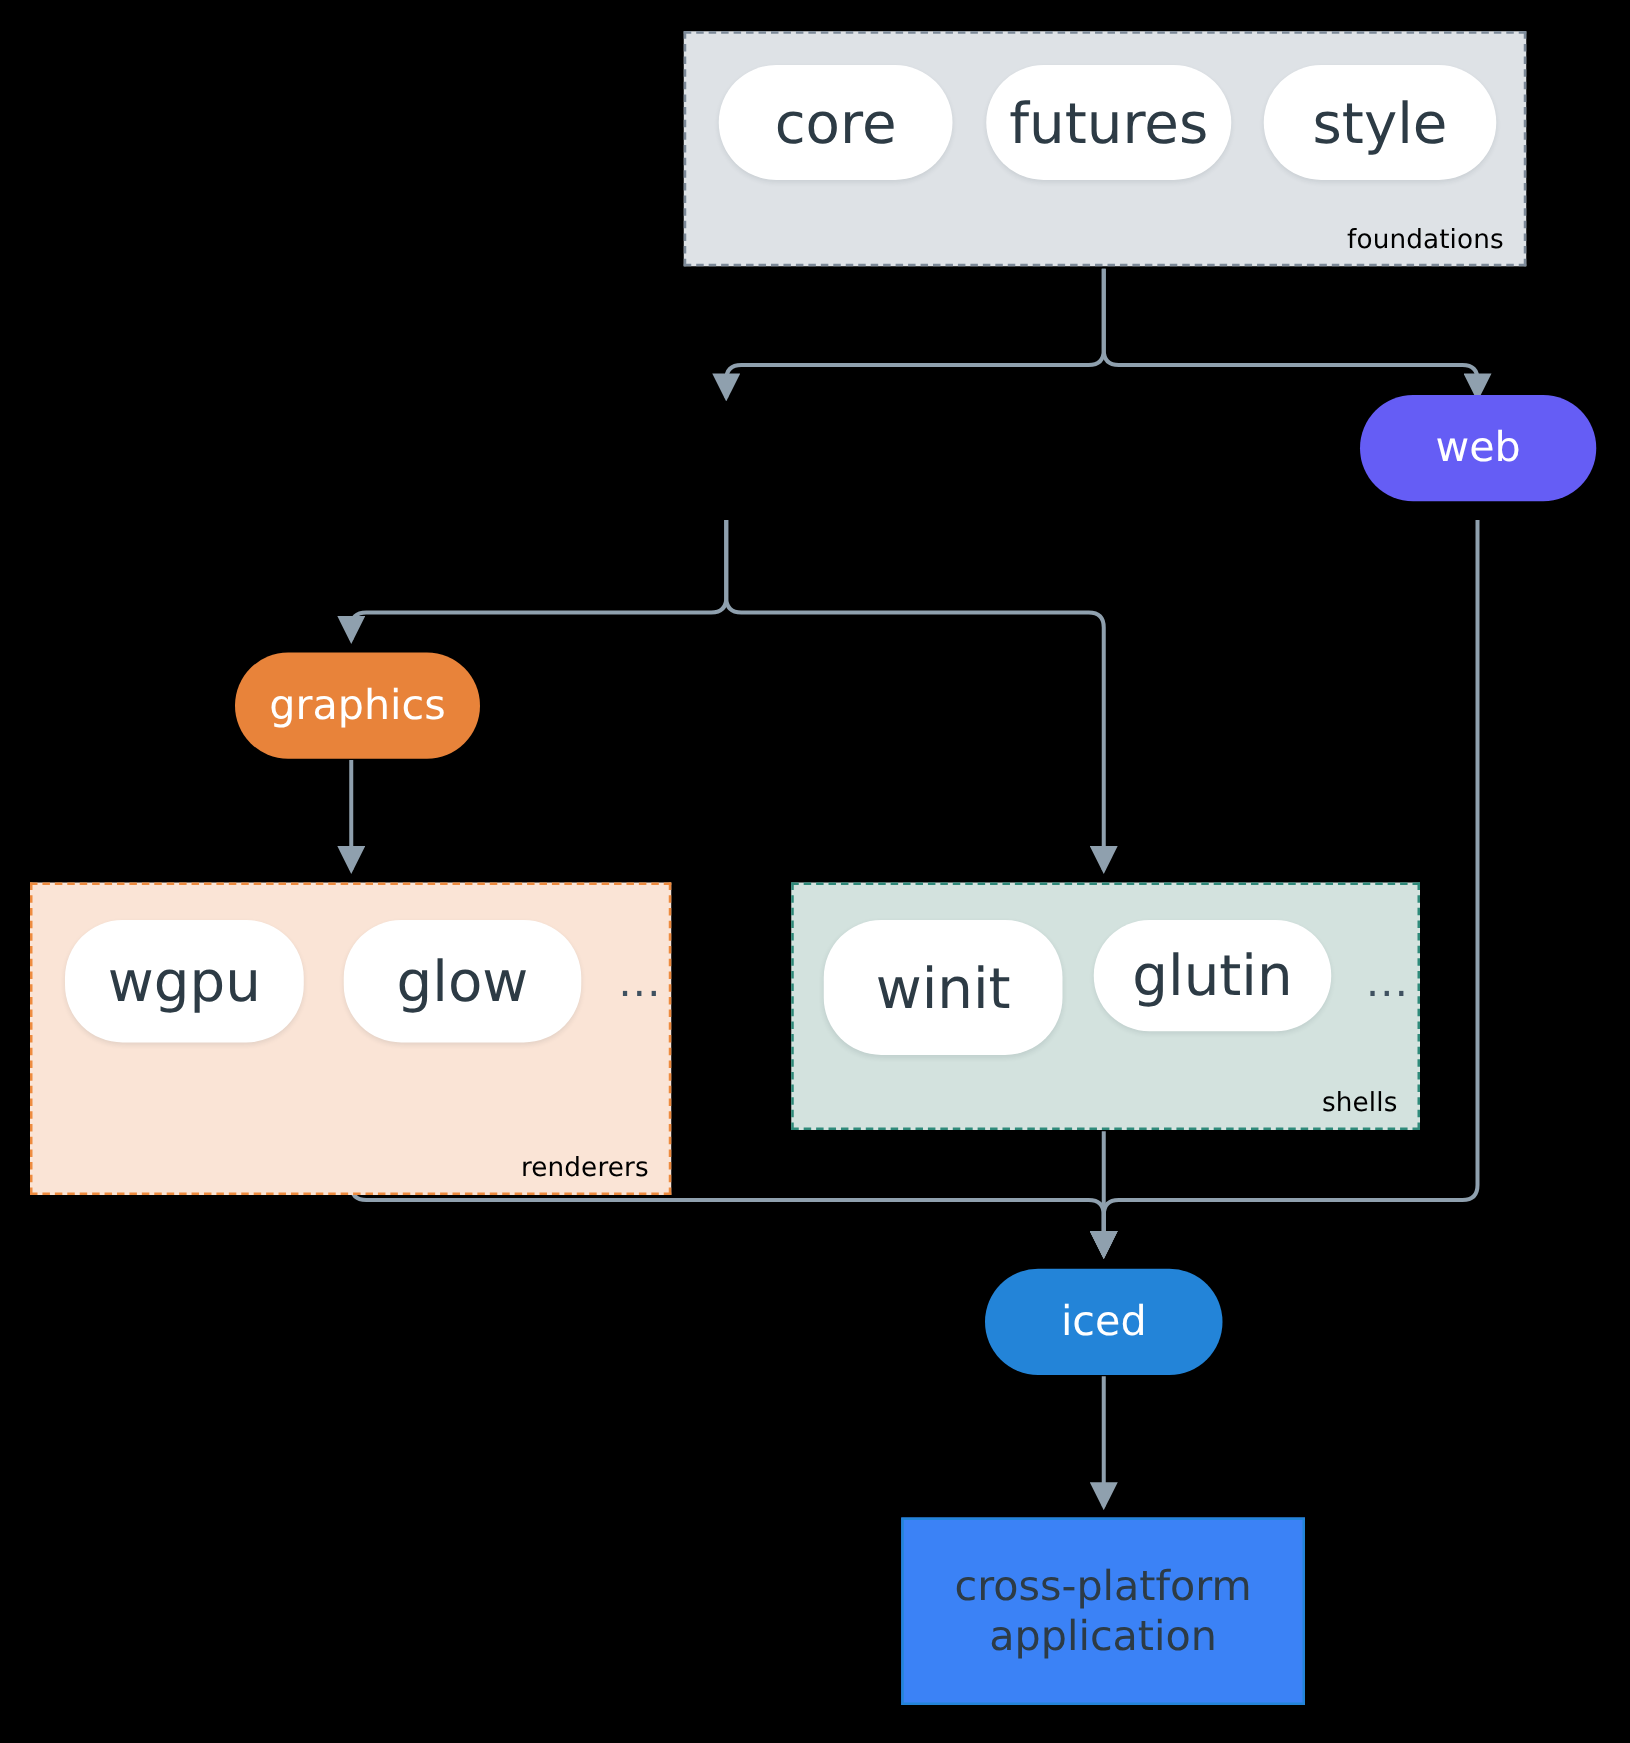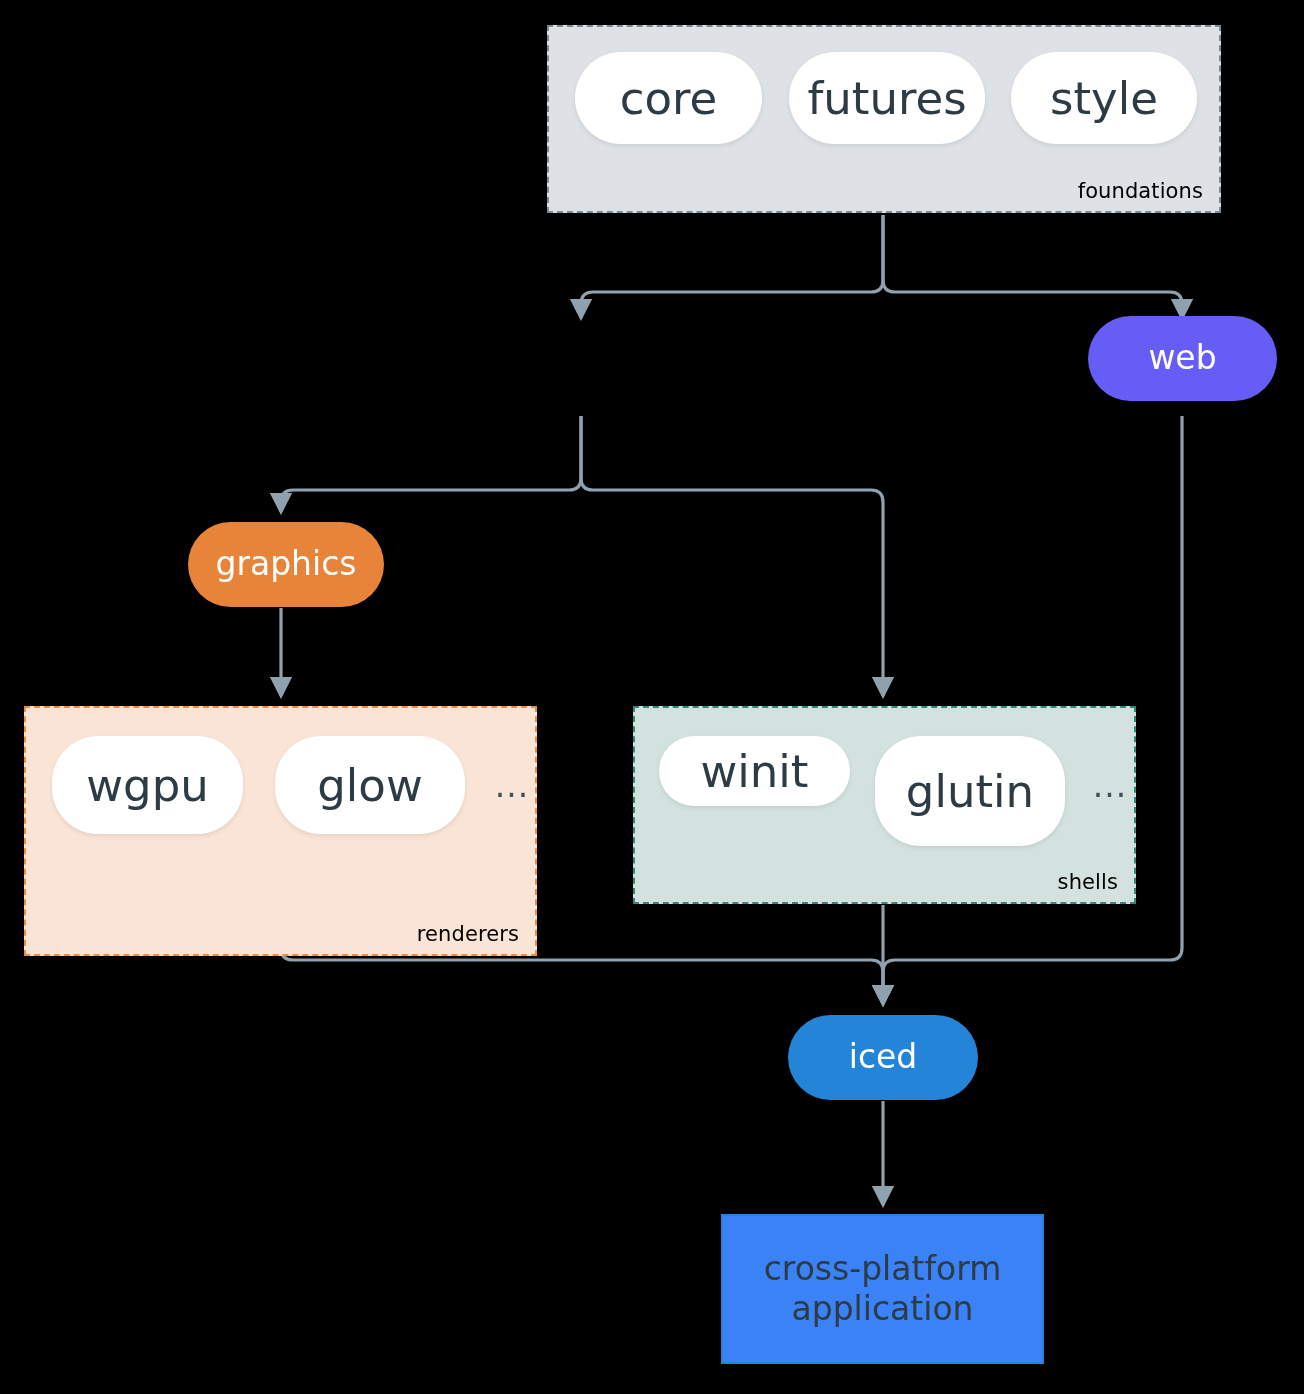--- a/index.html
+++ b/index.html
@@ -202,22 +202,22 @@
     <div class="cluster-items">
       <div class="pill-white" style="left:26px; top:28px; width:191px; height:98px;">wgpu</div>
       <div class="pill-white" style="left:249px; top:28px; width:190px; height:98px;">glow</div>
       <div class="ellipsis" style="left:463px; top:60px; width:46px; height:34px;">...</div>
     </div>
     <div class="cluster-label">renderers</div>
   </div>
 
   <div class="cluster" id="cluster-shells">
     <div class="cluster-items">
-      <div class="pill-white" style="left:24px; top:28px; width:191px; height:70px;">winit</div>
-      <div class="pill-white" style="left:240px; top:28px; width:190px; height:110px;">glutin</div>
+      <div class="pill-white" style="left:24px; top:28px; width:191px; height:108px;">winit</div>
+      <div class="pill-white" style="left:240px; top:28px; width:190px; height:89px;">glutin</div>
       <div class="ellipsis" style="left:452px; top:60px; width:46px; height:34px;">...</div>
     </div>
     <div class="cluster-label">shells</div>
   </div>
 
 
   <div class="node pill-node" id="node-web">web</div>
 
   <div class="node pill-node" id="node-graphics">graphics</div>
 

